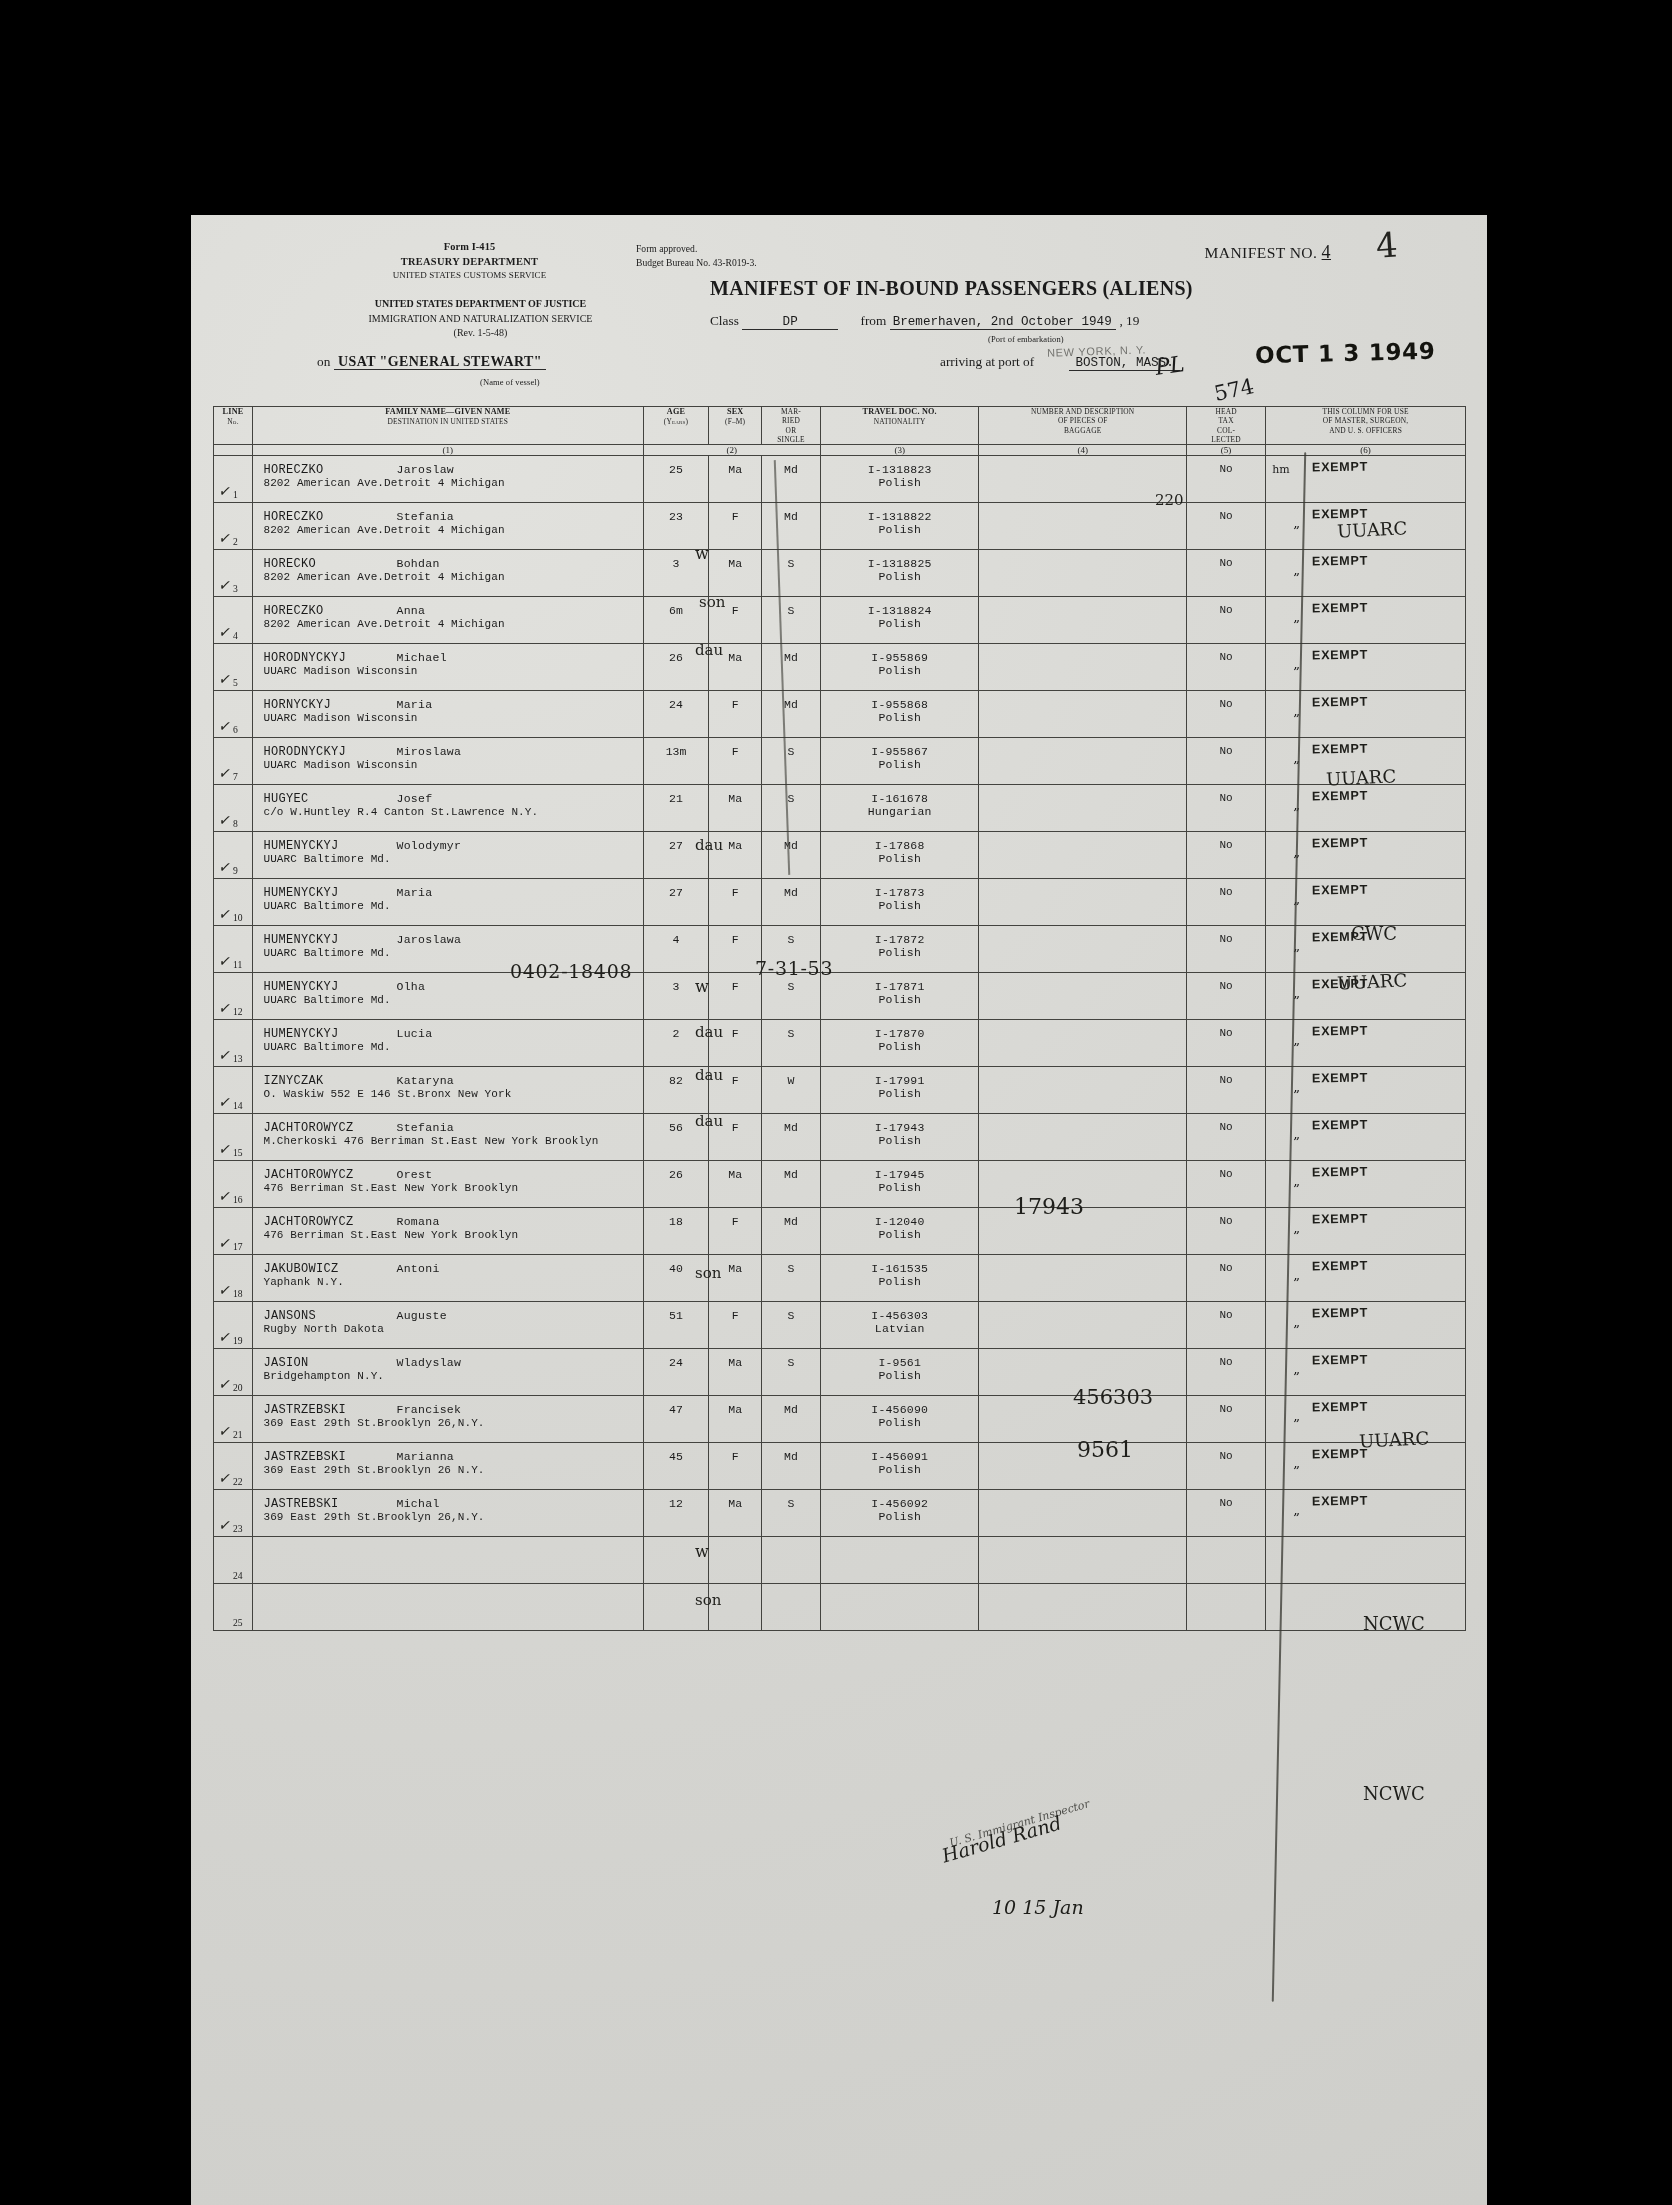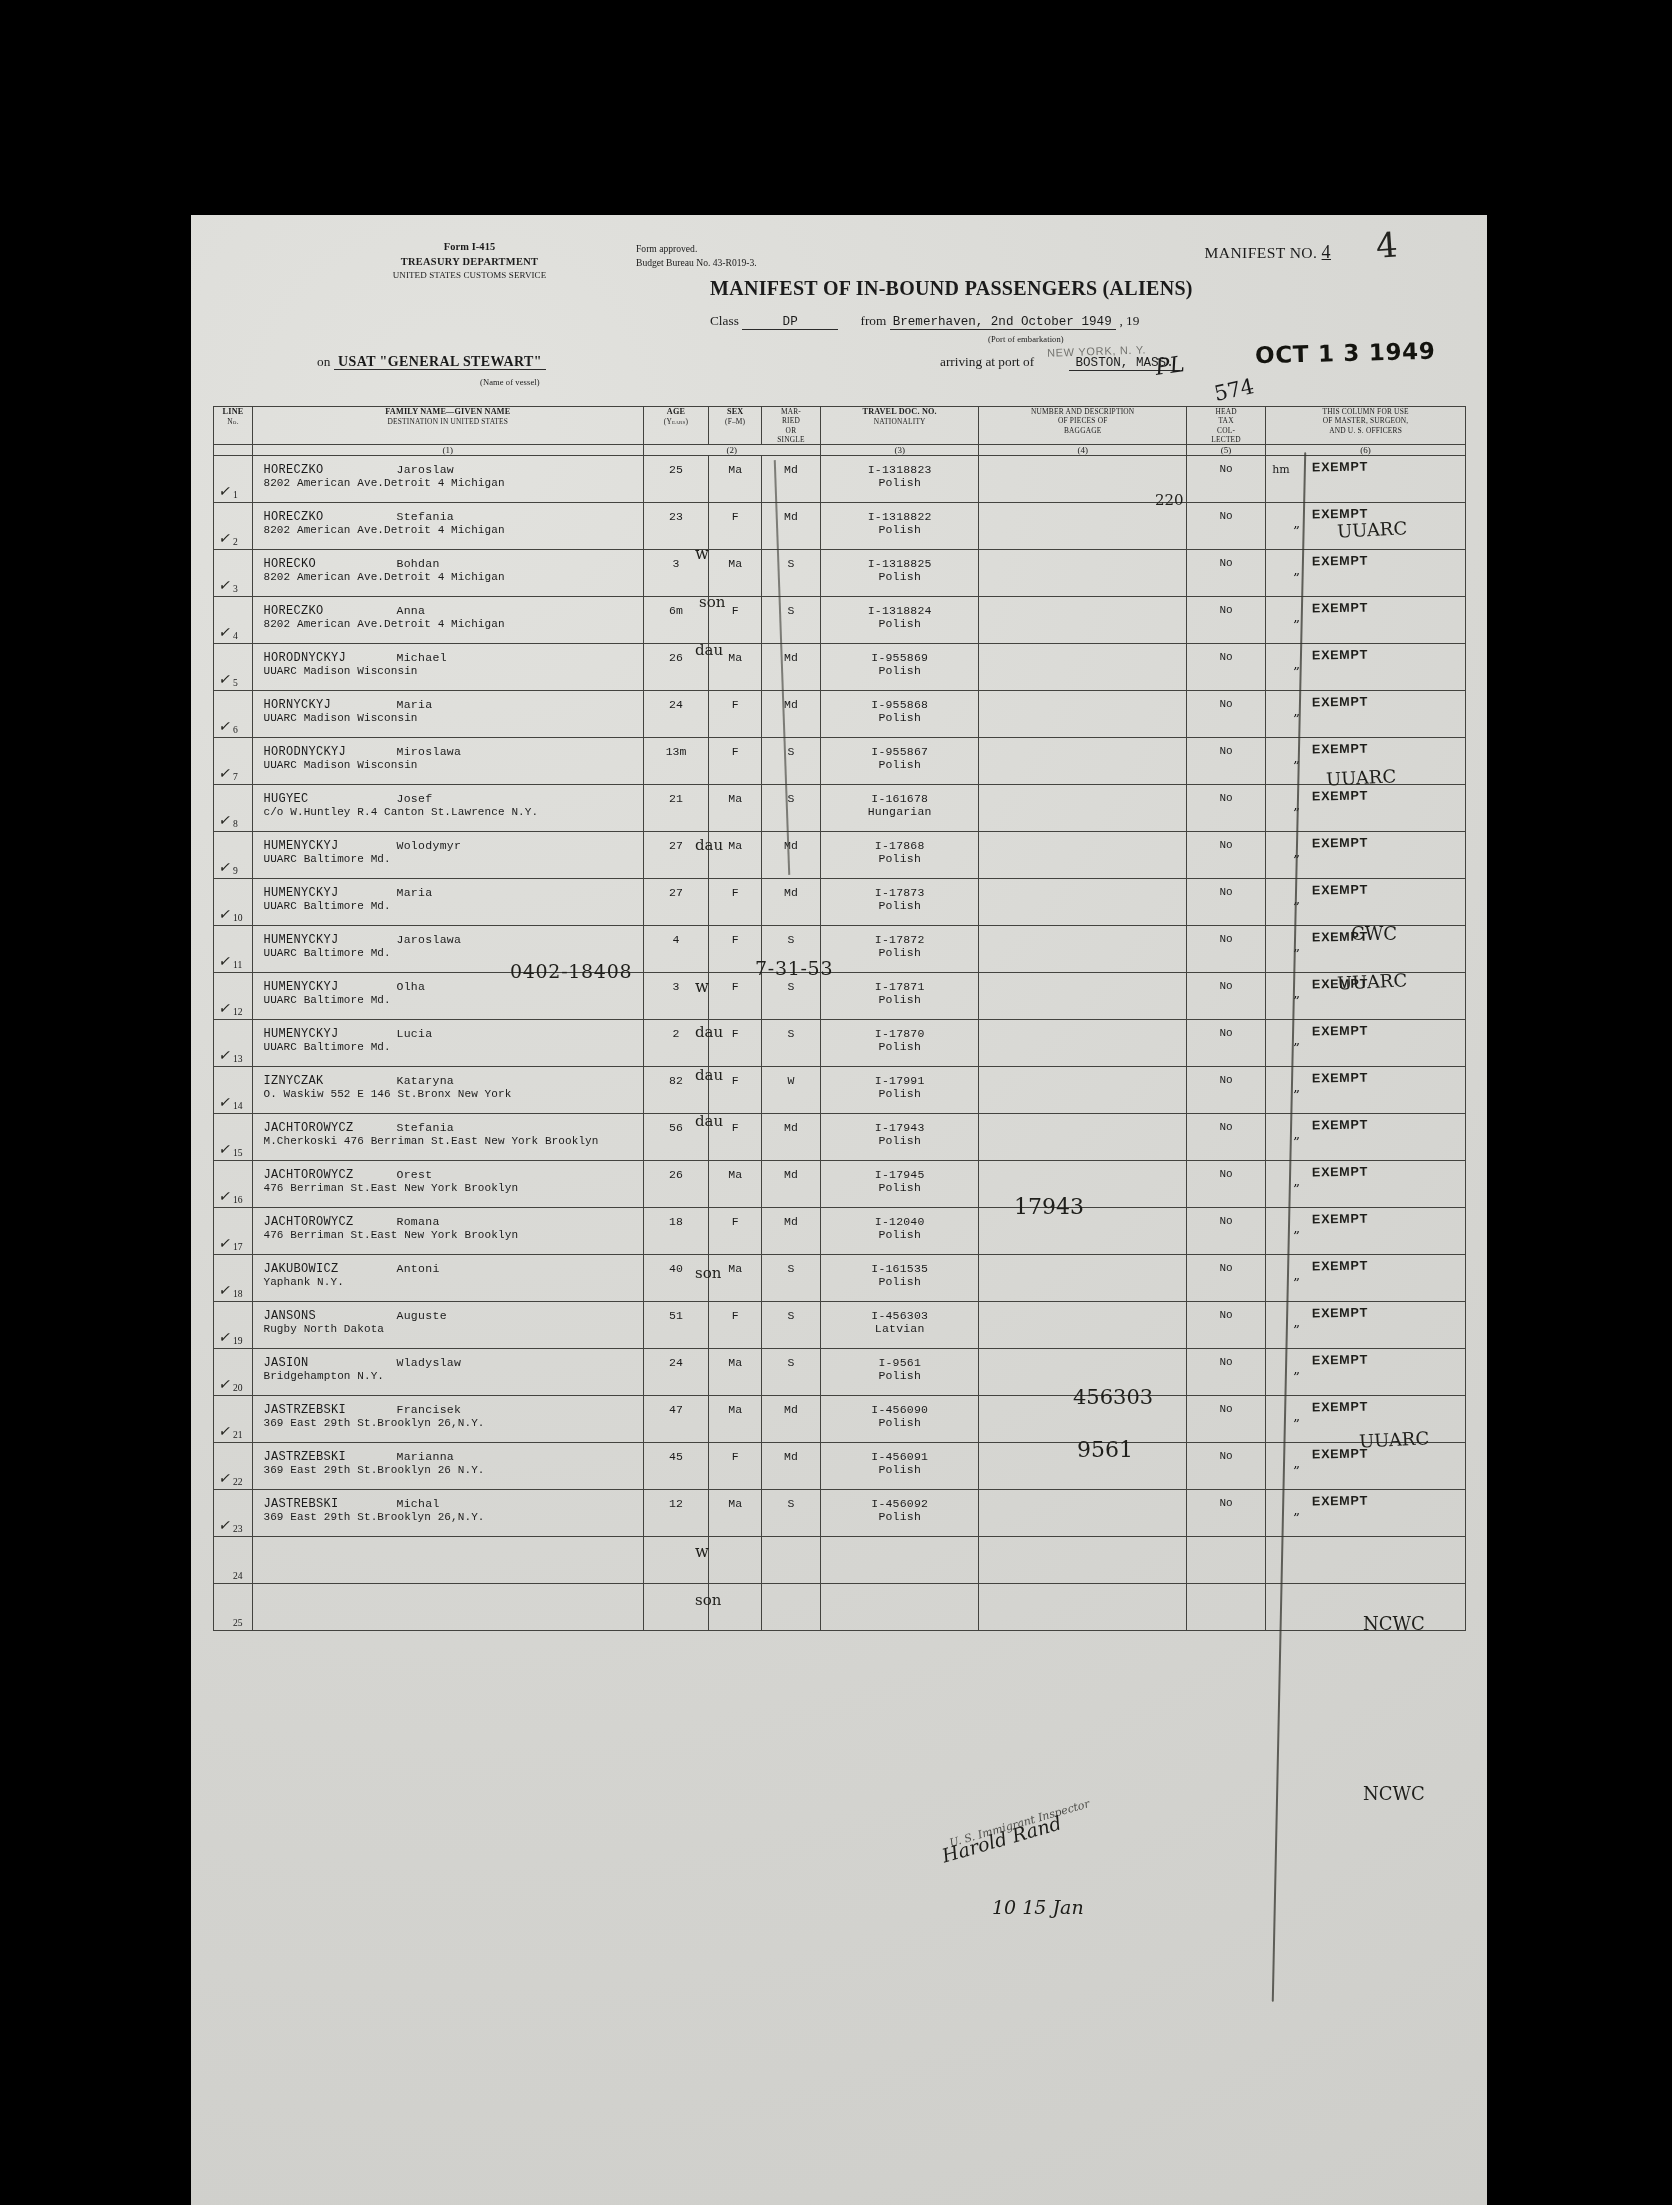--- a/index.html
+++ b/index.html
@@ -327,20 +327,25 @@
       <div class="l1">Form I-415</div>
       <div class="l2">TREASURY DEPARTMENT</div>
       <div class="l3">UNITED STATES CUSTOMS SERVICE</div>
     </div>
 
     <div class="budget">
       <div>Form approved.</div>
       <div>Budget Bureau No. 43-R019-3.</div>
     </div>
 
+    <div class="doj">
+      <div class="b">UNITED STATES DEPARTMENT OF JUSTICE</div>
+      <div>IMMIGRATION AND NATURALIZATION SERVICE</div>
+      <div>(Rev. 1-5-48)</div>
+    </div>
 
     <div class="manifest-no">
       <span>MANIFEST NO.</span>
       <span class="num">4</span>
     </div>
     <div class="hand-4">4</div>
 
     <div class="title">MANIFEST OF IN-BOUND PASSENGERS (ALIENS)</div>
 
     <div class="cls-row">

